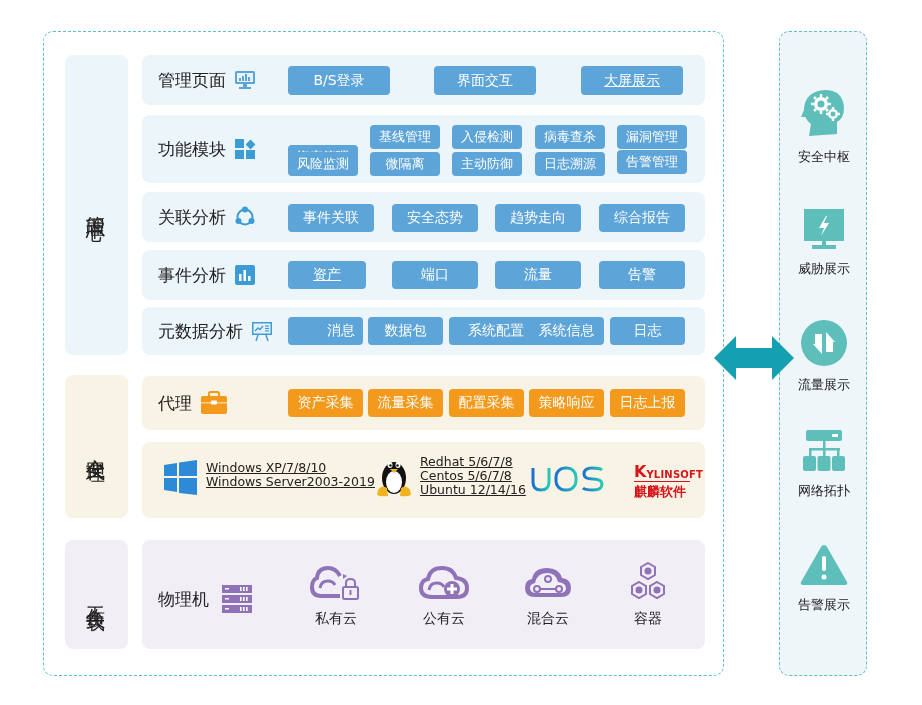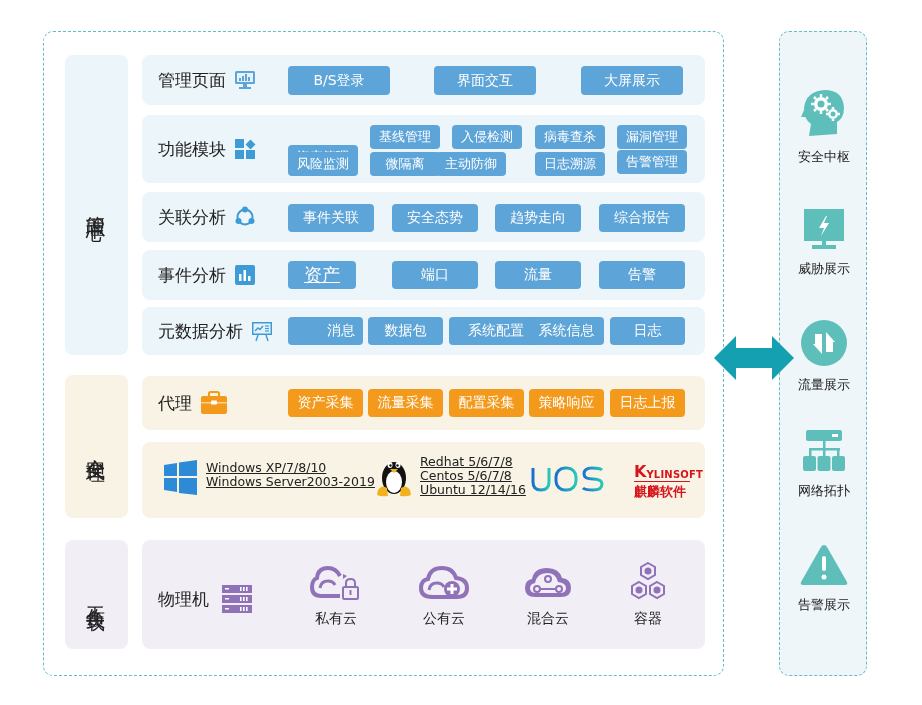--- a/index.html
+++ b/index.html
@@ -75,21 +75,21 @@
           <rect x="8" y="6" width="2" height="5" fill="#5da4d8"></rect>
           <rect x="11" y="4" width="2" height="7" fill="#5da4d8"></rect>
           <rect x="14" y="7" width="2" height="4" fill="#5da4d8"></rect>
           <rect x="9" y="14" width="4" height="3" fill="#5da4d8"></rect>
           <rect x="5" y="17" width="12" height="2" fill="#5da4d8"></rect>
         </svg>
     </span>
   </div>
   <div class="chip" style="left:146px;top:11px;width:102px;height:29px;font-size:14px;">B/S登录</div>
   <div class="chip" style="left:292px;top:11px;width:102px;height:29px;font-size:14px;">界面交互</div>
-  <div class="chip" style="left:439px;top:11px;width:102px;height:29px;font-size:14px;">大屏展示</div>
+  <div class="chip" style="left:439px;top:11px;width:102px;height:29px;font-size:14px;text-decoration:underline;">大屏展示</div>
 </div>
 
 <div class="row row-blue" style="top:115px;height:68px;">
   <div class="row-title">
     <span class="ttl">功能模块</span>
     <span class="row-icon">
       <svg width="22" height="22" viewBox="0 0 22 22">
           <rect x="1" y="1" width="9" height="9" fill="#3d9bd6"></rect>
           <rect x="13" y="3" width="7" height="7" transform="rotate(45 16.5 6.5)" fill="#3d9bd6"></rect>
           <rect x="1" y="12" width="9" height="9" fill="#3d9bd6"></rect>
@@ -97,21 +97,21 @@
         </svg>
     </span>
   </div>
   <div class="chip" style="left:146px;top:10px;width:70px;height:24px;margin-top:20px;">资产管理</div>
   <div class="chip" style="left:228px;top:10px;width:70px;height:24px;">基线管理</div>
   <div class="chip" style="left:310px;top:10px;width:70px;height:24px;">入侵检测</div>
   <div class="chip" style="left:393px;top:10px;width:70px;height:24px;">病毒查杀</div>
   <div class="chip" style="left:475px;top:10px;width:70px;height:24px;">漏洞管理</div>
   <div class="chip" style="left:146px;top:37px;width:70px;height:24px;">风险监测</div>
   <div class="chip" style="left:228px;top:37px;width:70px;height:24px;">微隔离</div>
-  <div class="chip" style="left:294px;top:37px;width:70px;height:24px;">主动防御</div>
+  <div class="chip" style="left:310px;top:37px;width:70px;height:24px;">主动防御</div>
   <div class="chip" style="left:393px;top:37px;width:70px;height:24px;">日志溯源</div>
   <div class="chip" style="left:475px;top:35px;width:70px;height:24px;">告警管理</div>
 </div>
 
 <div class="row row-blue" style="top:192px;height:50px;">
   <div class="row-title">
     <span class="ttl">关联分析</span>
     <span class="row-icon">
       <svg width="22" height="22" viewBox="0 0 22 22">
           <circle cx="11" cy="11" r="7.5" fill="none" stroke="#3d9bd6" stroke-width="2"></circle>
@@ -132,21 +132,21 @@
     <span class="ttl">事件分析</span>
     <span class="row-icon">
       <svg width="20" height="20" viewBox="0 0 20 20">
           <rect x="0" y="0" width="20" height="20" rx="2" fill="#3d9bd6"></rect>
           <rect x="4" y="9" width="2.5" height="7" fill="#fff"></rect>
           <rect x="8.5" y="5" width="2.5" height="11" fill="#fff"></rect>
           <rect x="13" y="11" width="2.5" height="5" fill="#fff"></rect>
         </svg>
     </span>
   </div>
-  <div class="chip" style="left:146px;top:11px;width:68px;height:28px;font-size:18px;text-decoration:underline;">资产</div>
+  <div class="chip" style="left:146px;top:11px;width:78px;height:28px;font-size:14px;text-decoration:underline;">资产</div>
   <div class="chip" style="left:250px;top:11px;width:86px;height:28px;font-size:14px;">端口</div>
   <div class="chip" style="left:353px;top:11px;width:86px;height:28px;font-size:14px;">流量</div>
   <div class="chip" style="left:457px;top:11px;width:86px;height:28px;font-size:14px;">告警</div>
 </div>
 
 <div class="row row-blue" style="top:307px;height:48px;">
   <div class="row-title">
     <span class="ttl">元数据分析</span>
     <span class="row-icon">
       <svg width="22" height="22" viewBox="0 0 22 22">

